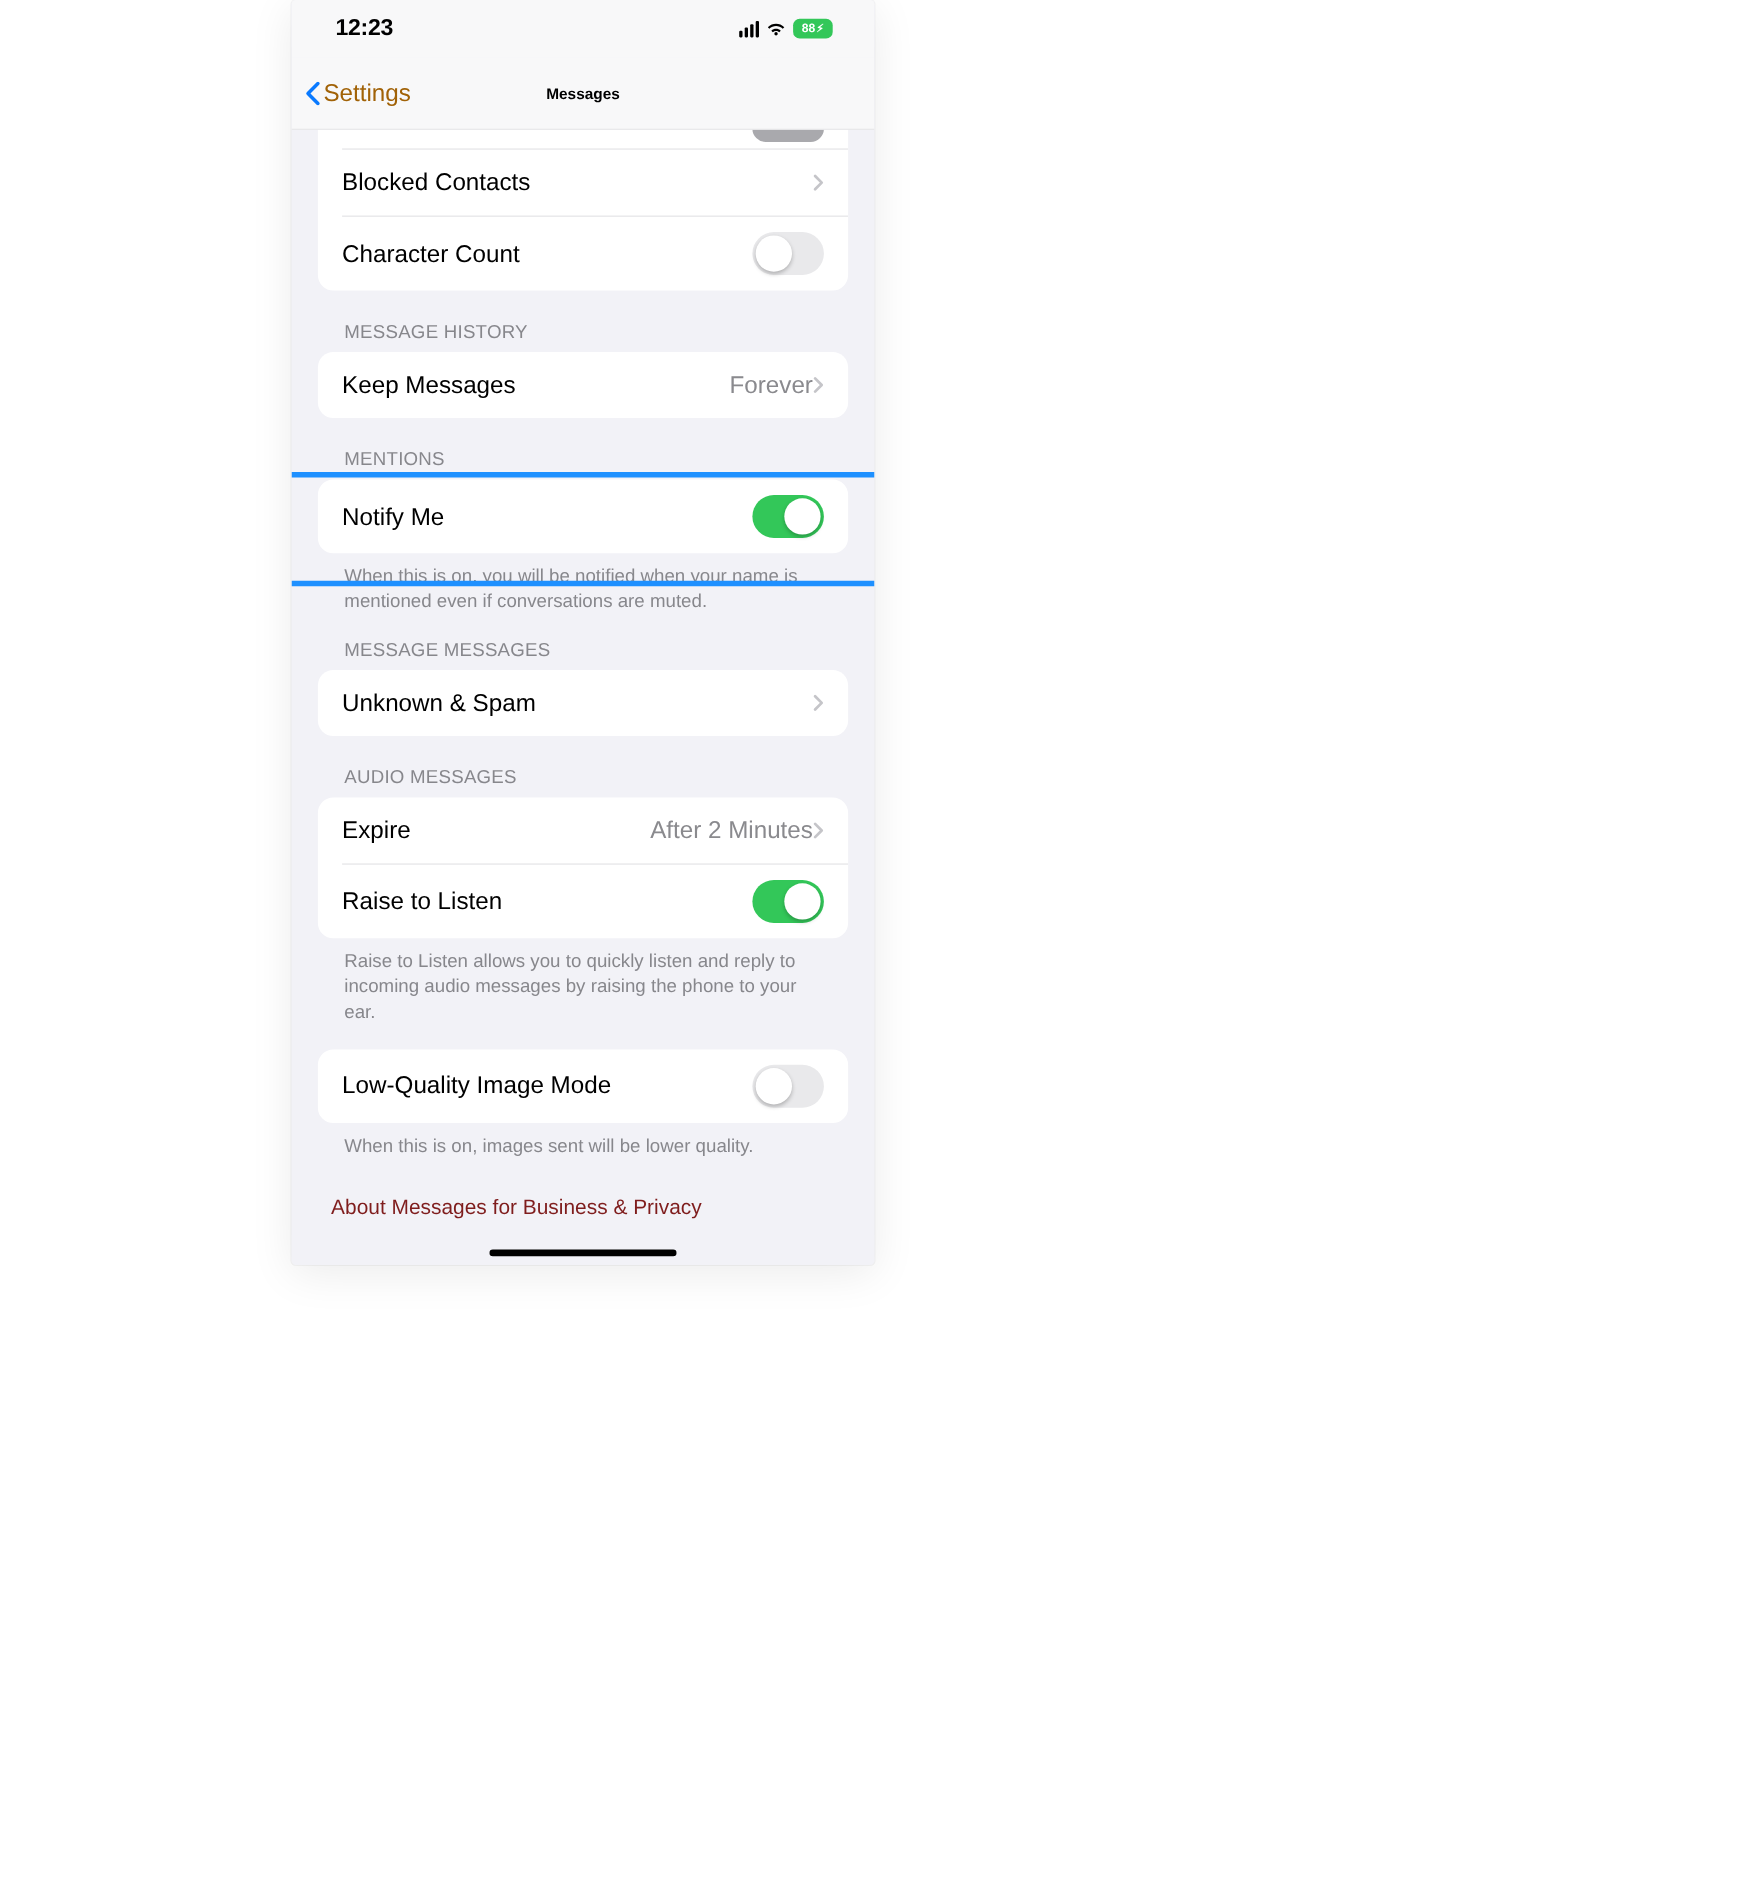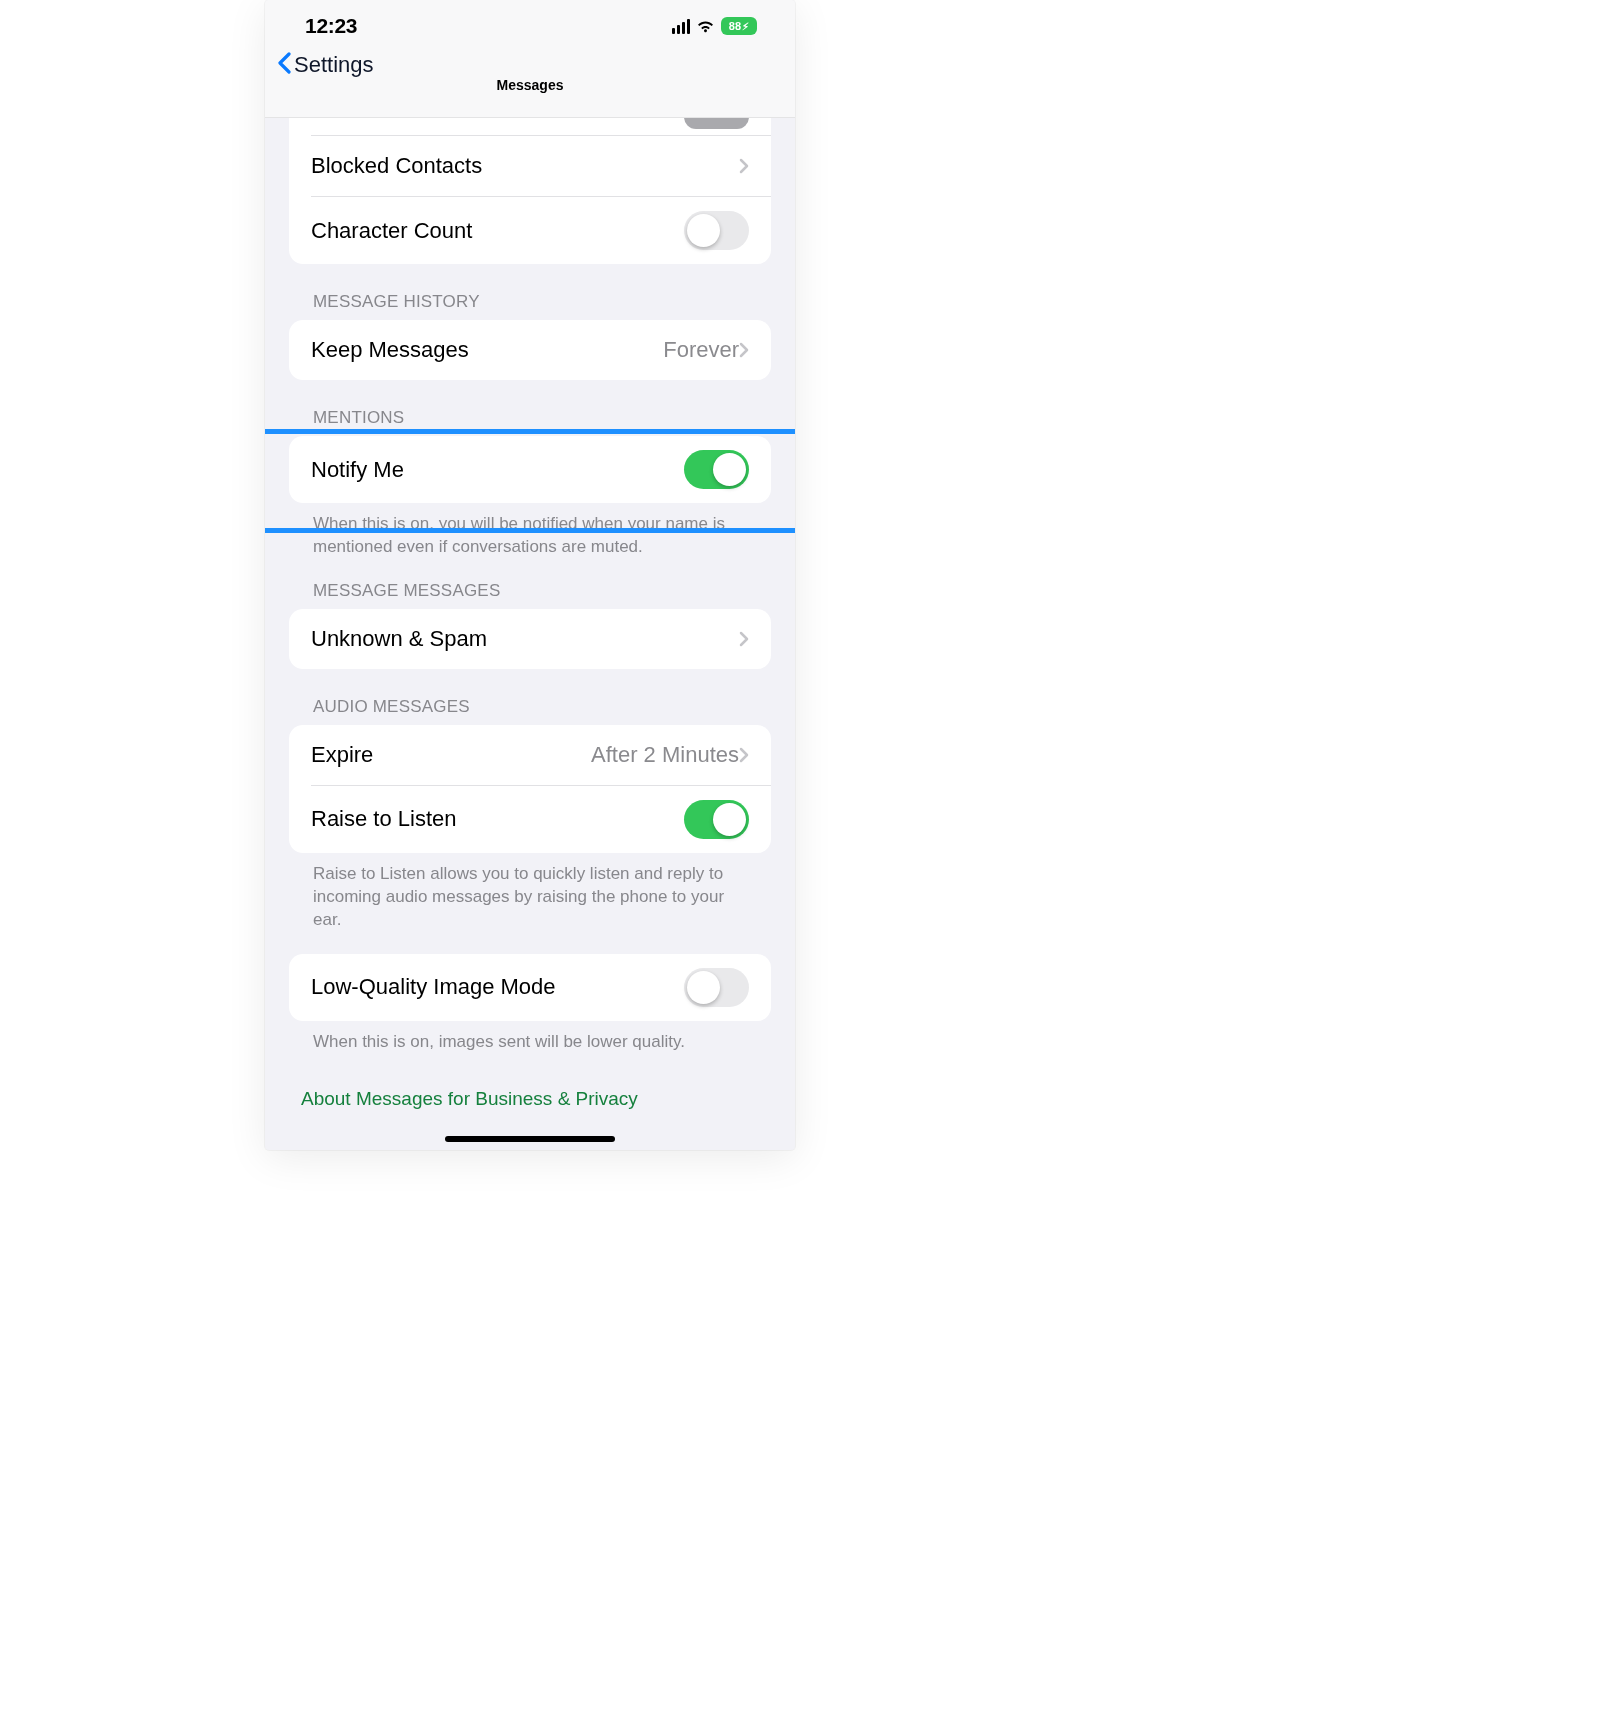--- a/index.html
+++ b/index.html
@@ -42,22 +42,22 @@
     background:#33c759; display:flex; align-items:center; justify-content:center;
     color:#fff; font-size:11px; font-weight:700;
   }
   .battery .bolt { font-size:10px; margin-left:1px; }
   .navbar {
     height: 66px; background: #f8f8f9; border-bottom: 1px solid rgba(0,0,0,0.08);
     position: relative; display:flex; align-items:center; justify-content:center;
   }
   .navbar-title { font-weight: 600; font-size: 14px; }
   .back-btn {
-    position:absolute; left:12px; top:0; bottom:0; display:flex; 
-    color:#0f172a; font-size:22px; font-weight:400; gap:2px; cursor:pointer;
+    position:absolute; left:12px; top:0; bottom:0; display:flex; align-items:center;
+    color:#a16207; font-size:22px; font-weight:400; gap:2px; cursor:pointer;
   }
   .back-chevron svg { display:block; }
   .content { position:relative; overflow:hidden; }
 
   .group {
     margin: 0 24px;
     background:#fff;
     border-radius: 14px;
     overflow:hidden;
   }
@@ -91,21 +91,21 @@
     padding: 28px 48px 8px 48px;
     font-size:17px; color:#87878c; letter-spacing:0.2px;
   }
   .section-footer {
     padding: 10px 48px 4px 48px;
     font-size:17px; color:#87878c; line-height:1.35;
   }
   .section-header.tight { padding-top:18px; }
 
   .link {
-    color:#15803d; font-size:19px; padding: 30px 36px 10px 36px; cursor:pointer;
+    color:#7f1d1d; font-size:19px; padding: 30px 36px 10px 36px; cursor:pointer;
   }
 
   .highlight {
     position:absolute; border:5px solid #1e90ff; border-radius:6px;
     pointer-events:none;
   }
 
   .group.cutoff-top { border-top-left-radius:0; border-top-right-radius:0; }
   .partial-row { height:18px; border-bottom:1px solid #e1e1e4; margin-left:22px; position:relative; }
   .partial-toggle {

